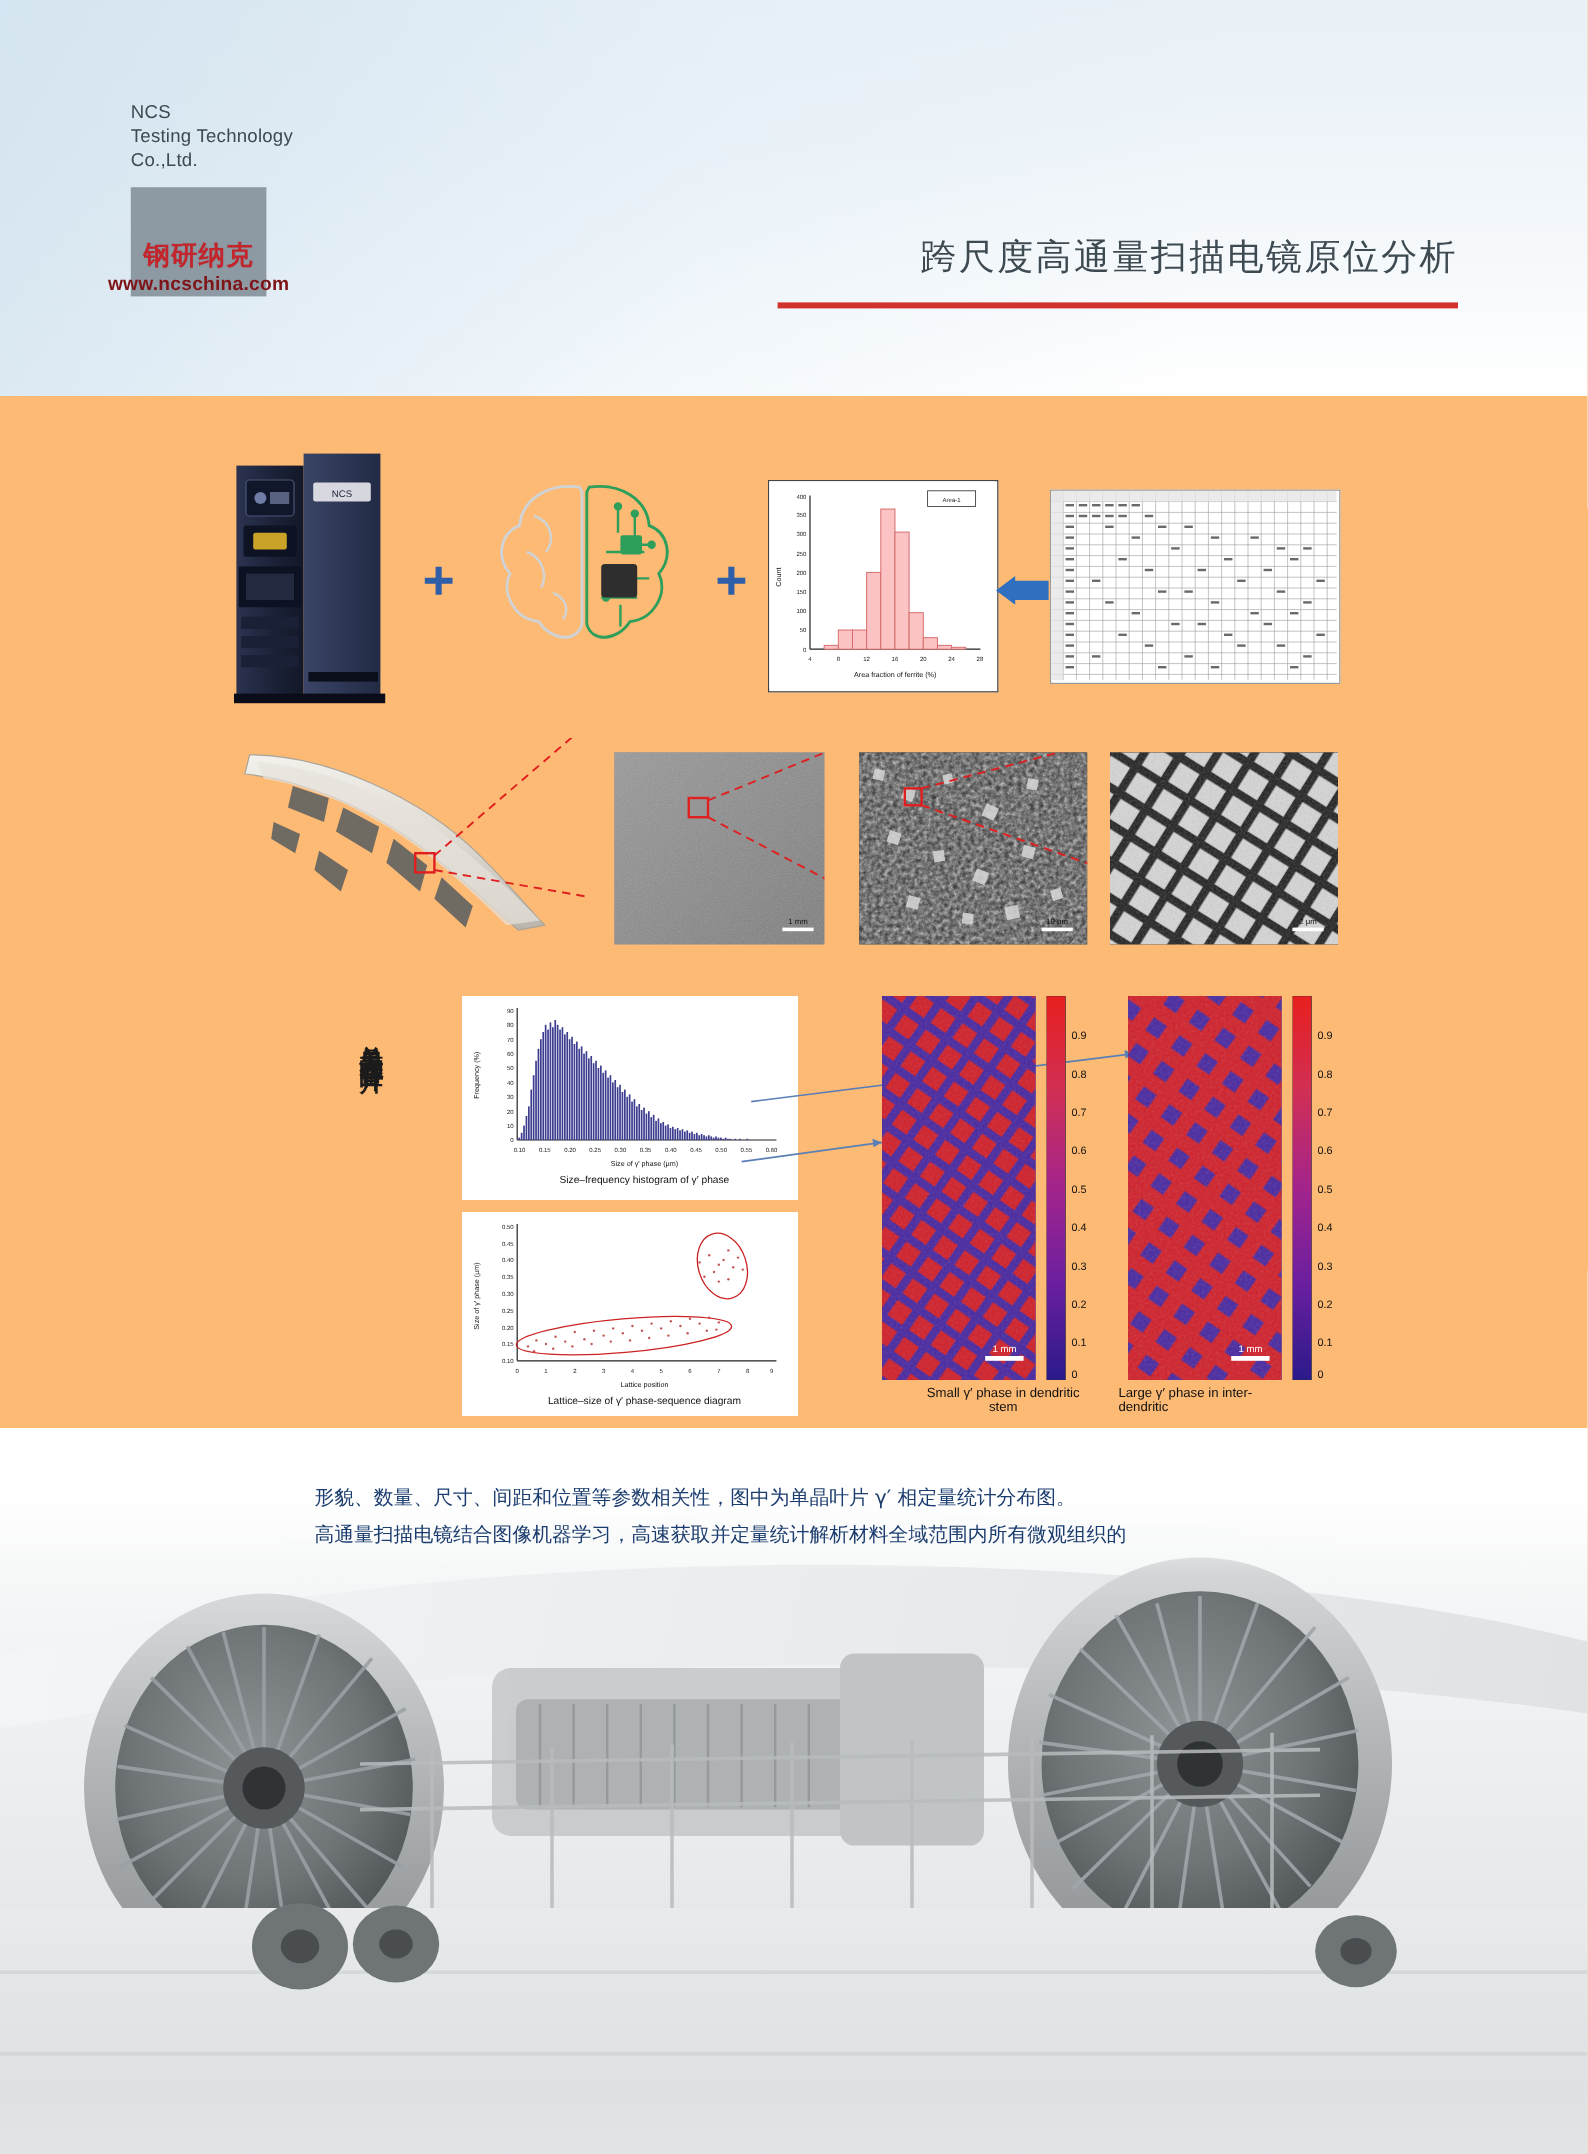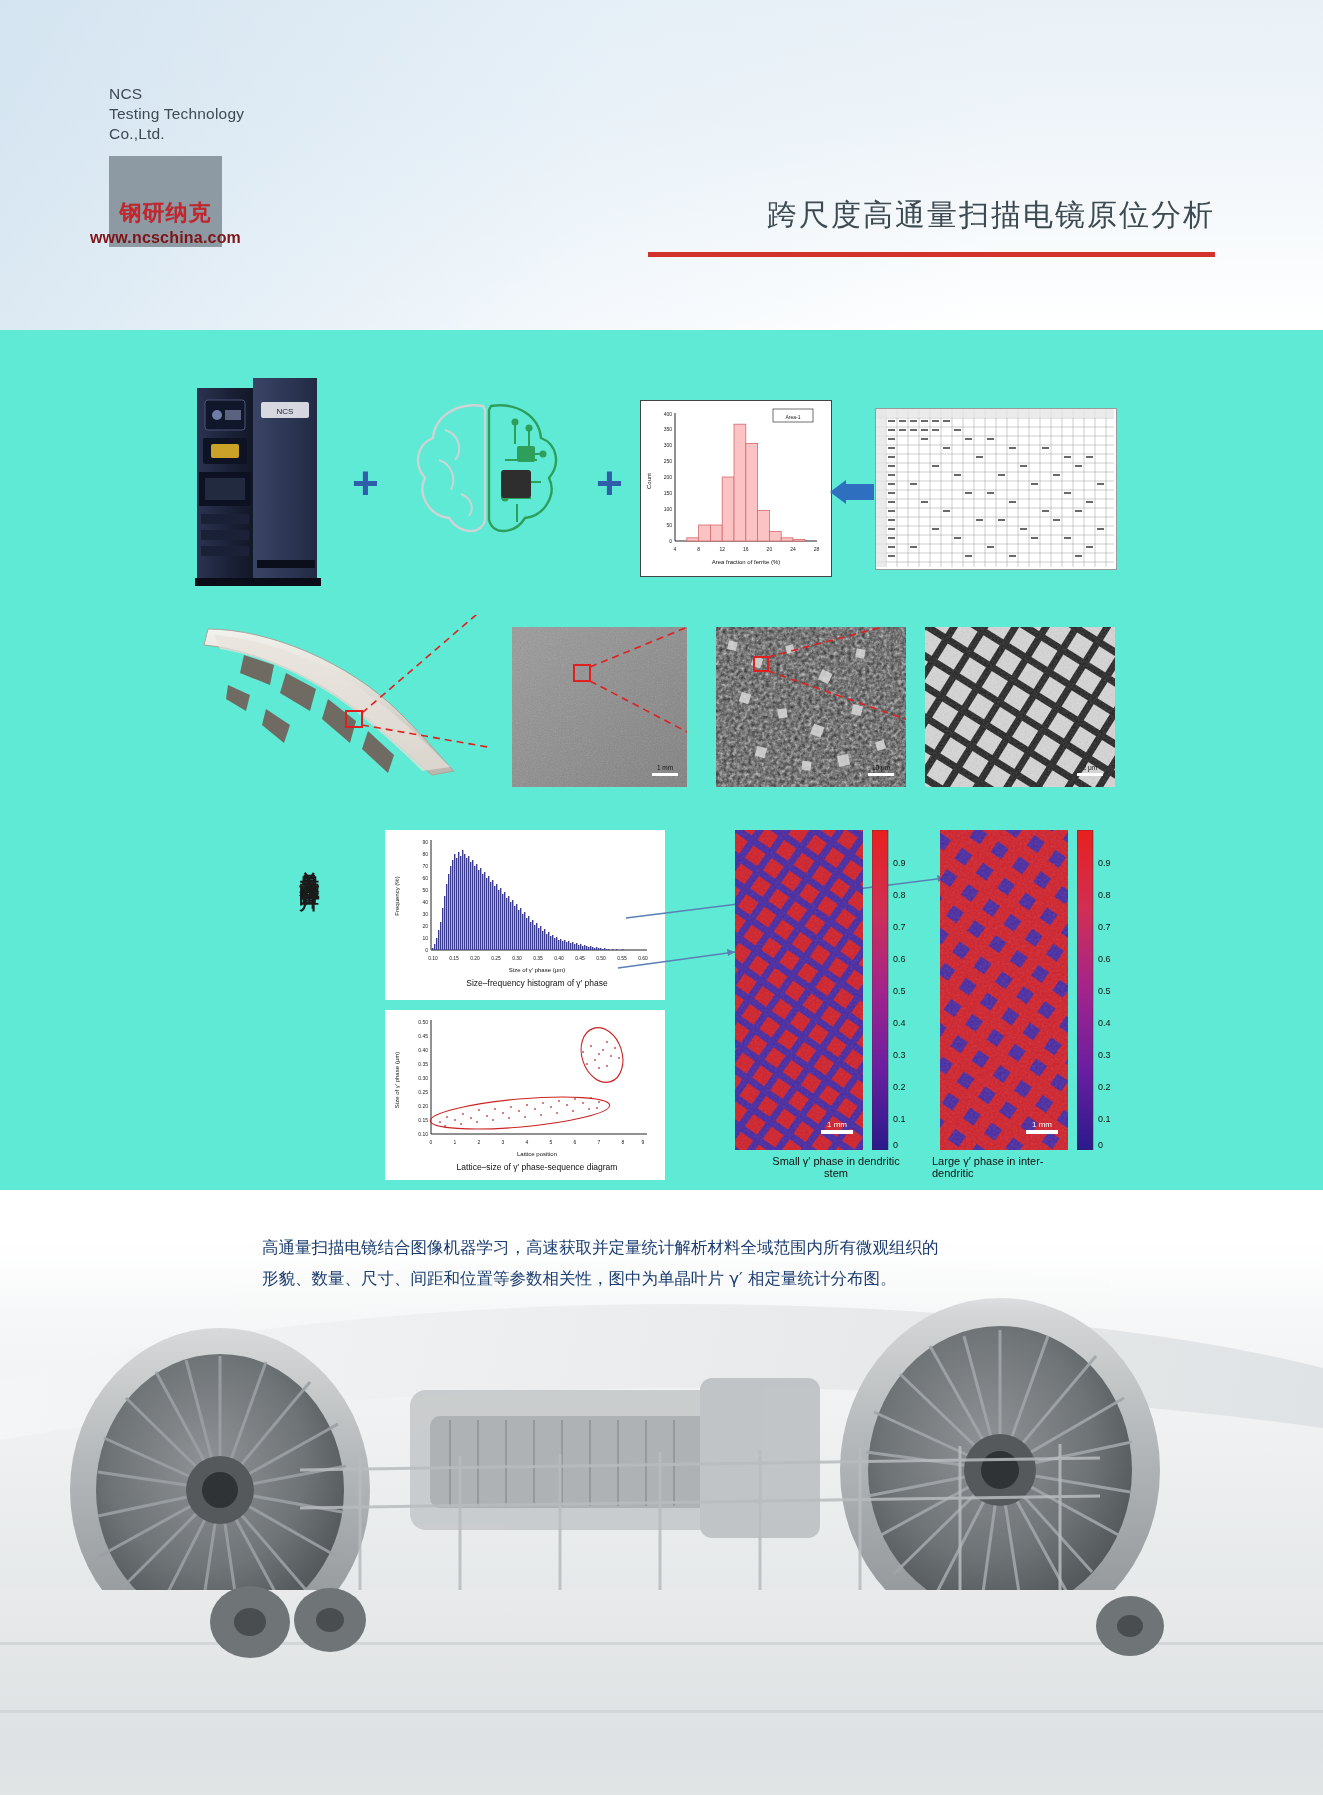--- a/index.html
+++ b/index.html
@@ -1,21 +1,21 @@
 <!DOCTYPE html>
 <html lang="zh"><head>
 <meta charset="utf-8">
 <style>
   html,body{margin:0;padding:0;}
   body{
     width:1323px;height:1795px;position:relative;overflow:hidden;
     font-family:"Liberation Sans","DejaVu Sans",sans-serif;
     background:#ffffff;
   }
-  .page{position:absolute;inset:0;background:#5eead4;}
+  .page{position:absolute;inset:0;background:#fdba74;}
   
   .top-grad{
     position:absolute;left:0;top:0;width:1323px;height:330px;
     background:linear-gradient(180deg,#e9f1f7 0%,#eef4f9 35%,#f7fafc 70%,#ffffff 100%);
   }
   .top-grad2{
     position:absolute;left:0;top:0;width:1323px;height:330px;
     background:linear-gradient(100deg,rgba(205,224,238,.75) 0%,rgba(223,236,246,.35) 45%,rgba(255,255,255,0) 75%);
   }
   
@@ -916,17 +916,17 @@
       <g fill="#494d50">
         <ellipse cx="250" cy="432" rx="16" ry="14"></ellipse>
           <ellipse cx="330" cy="430" rx="14" ry="12"></ellipse>
         <ellipse cx="1130" cy="436" rx="13" ry="11"></ellipse>
       </g>
     </svg>
     <div class="bp-fade"></div>
   </div>
 
   <div class="caption" style="z-index:60;">
+    <div>形貌、数量、尺寸、间距和位置等参数相关性，图中为单晶叶片 γ′ 相定量统计分布图。</div>
     <div>高通量扫描电镜结合图像机器学习，高速获取并定量统计解析材料全域范围内所有微观组织的</div>
-    <div>形貌、数量、尺寸、间距和位置等参数相关性，图中为单晶叶片 γ′ 相定量统计分布图。</div>
   </div>
 
 </div>
 
 </body></html>

